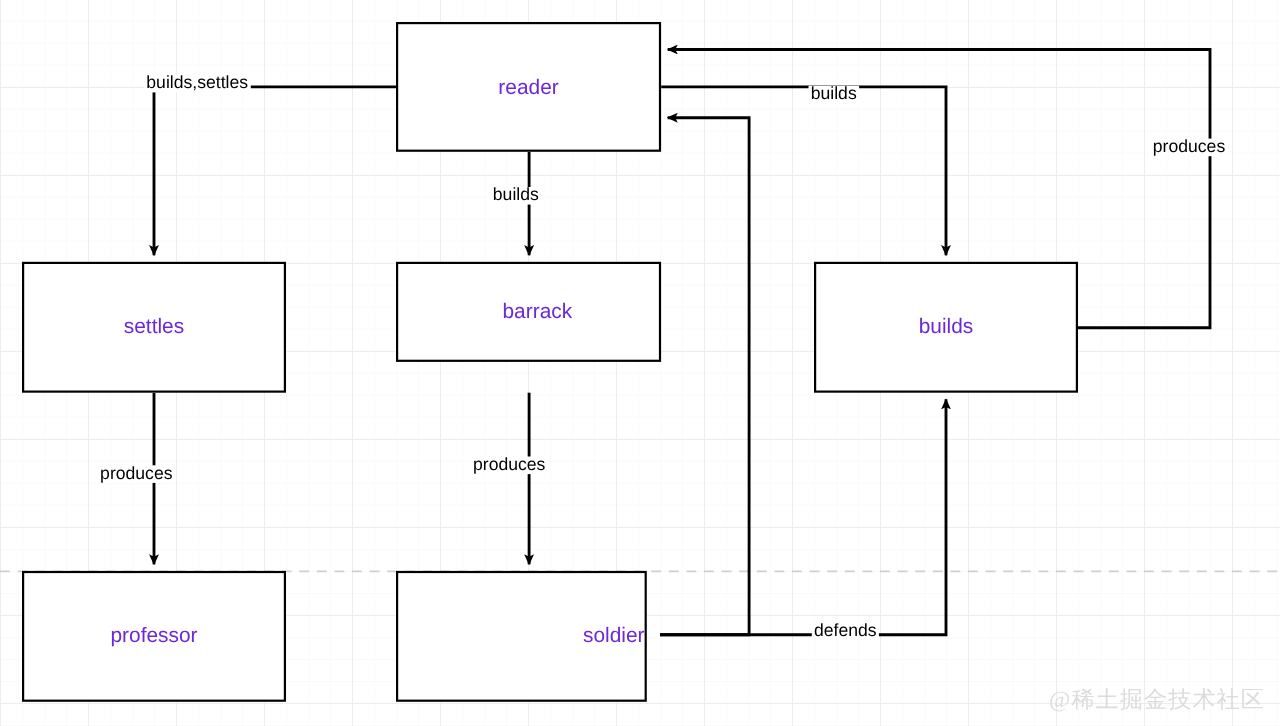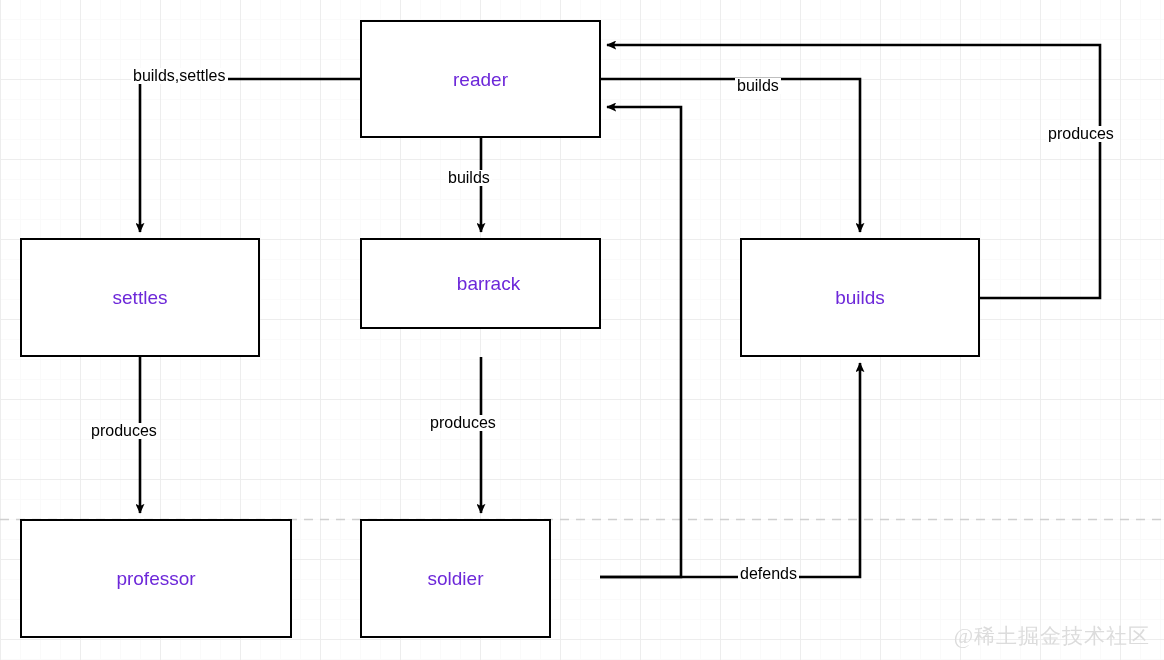--- a/index.html
+++ b/index.html
@@ -115,25 +115,25 @@
   </div>
 
   <div class="node-box" style="left:360px; top:238px; width:241px; height:91px;padding-left:16px;">
     <span class="node-label">barrack</span>
   </div>
 
   <div class="node-box" style="left:740px; top:238px; width:240px; height:119px;">
     <span class="node-label">builds</span>
   </div>
 
-  <div class="node-box" style="left:20px; top:519px; width:272px; height:119px;">
+  <div class="node-box" style="left:20px; top:519px; width:240px; height:119px;">
     <span class="node-label">professor</span>
   </div>
 
-  <div class="node-box" style="left:360px; top:519px; width:191px; height:119px;">
+  <div class="node-box" style="left:360px; top:519px; width:228px; height:119px;justify-content:flex-end;">
     <span class="node-label">soldier</span>
   </div>
 
   <div class="edge-label" style="left:131px; top:68px;">builds,settles</div>
 
   <div class="edge-label" style="left:446px; top:170px;">builds</div>
 
   <div class="edge-label" style="left:735px; top:78px;">builds</div>
 
   <div class="edge-label" style="left:1046px; top:126px;">produces</div>

